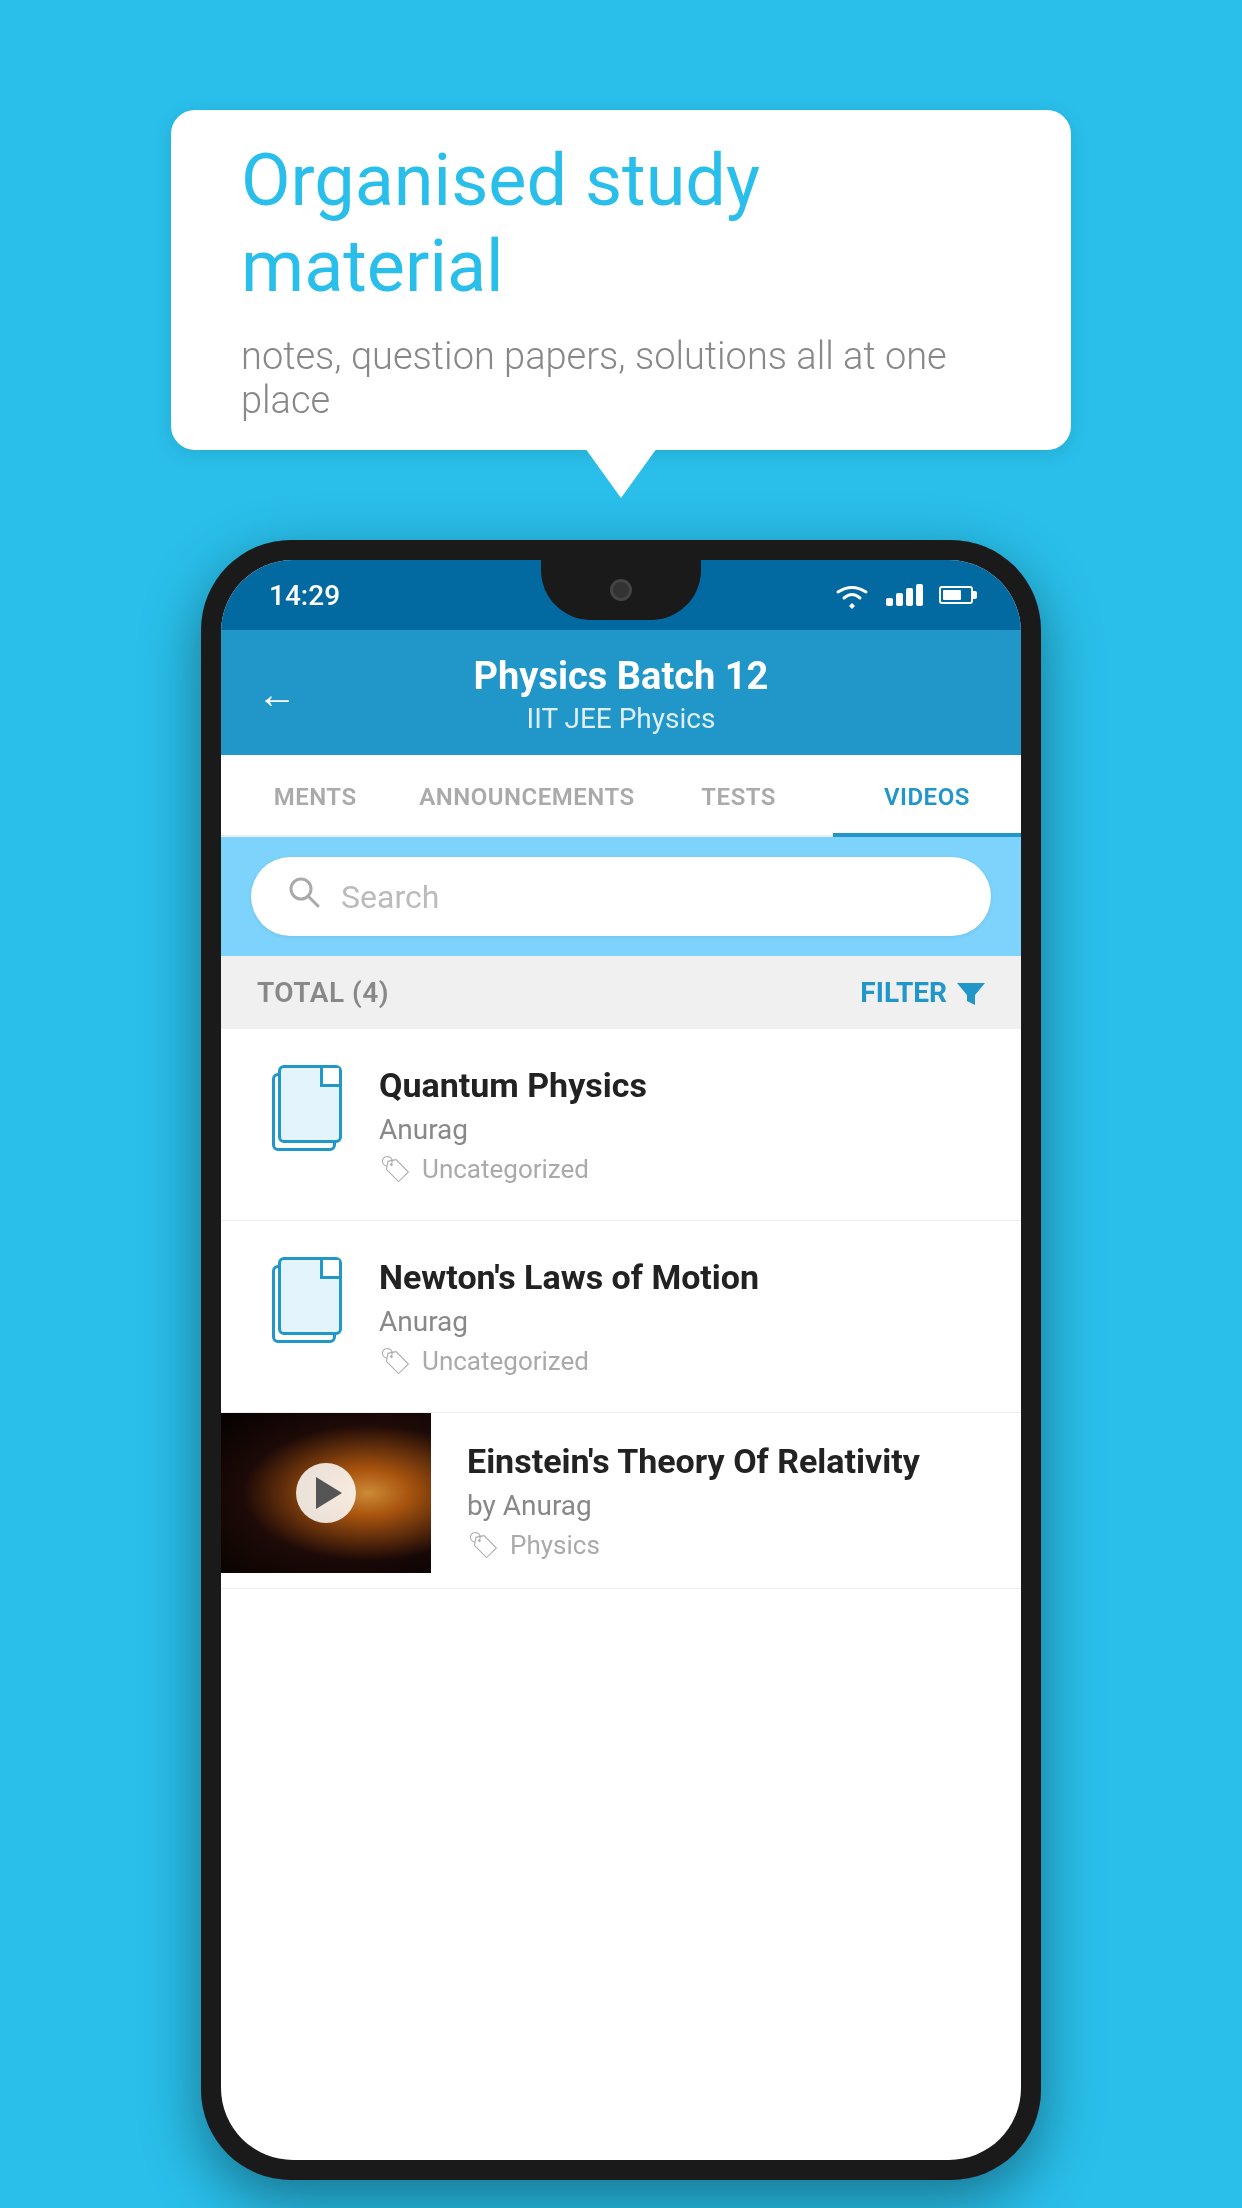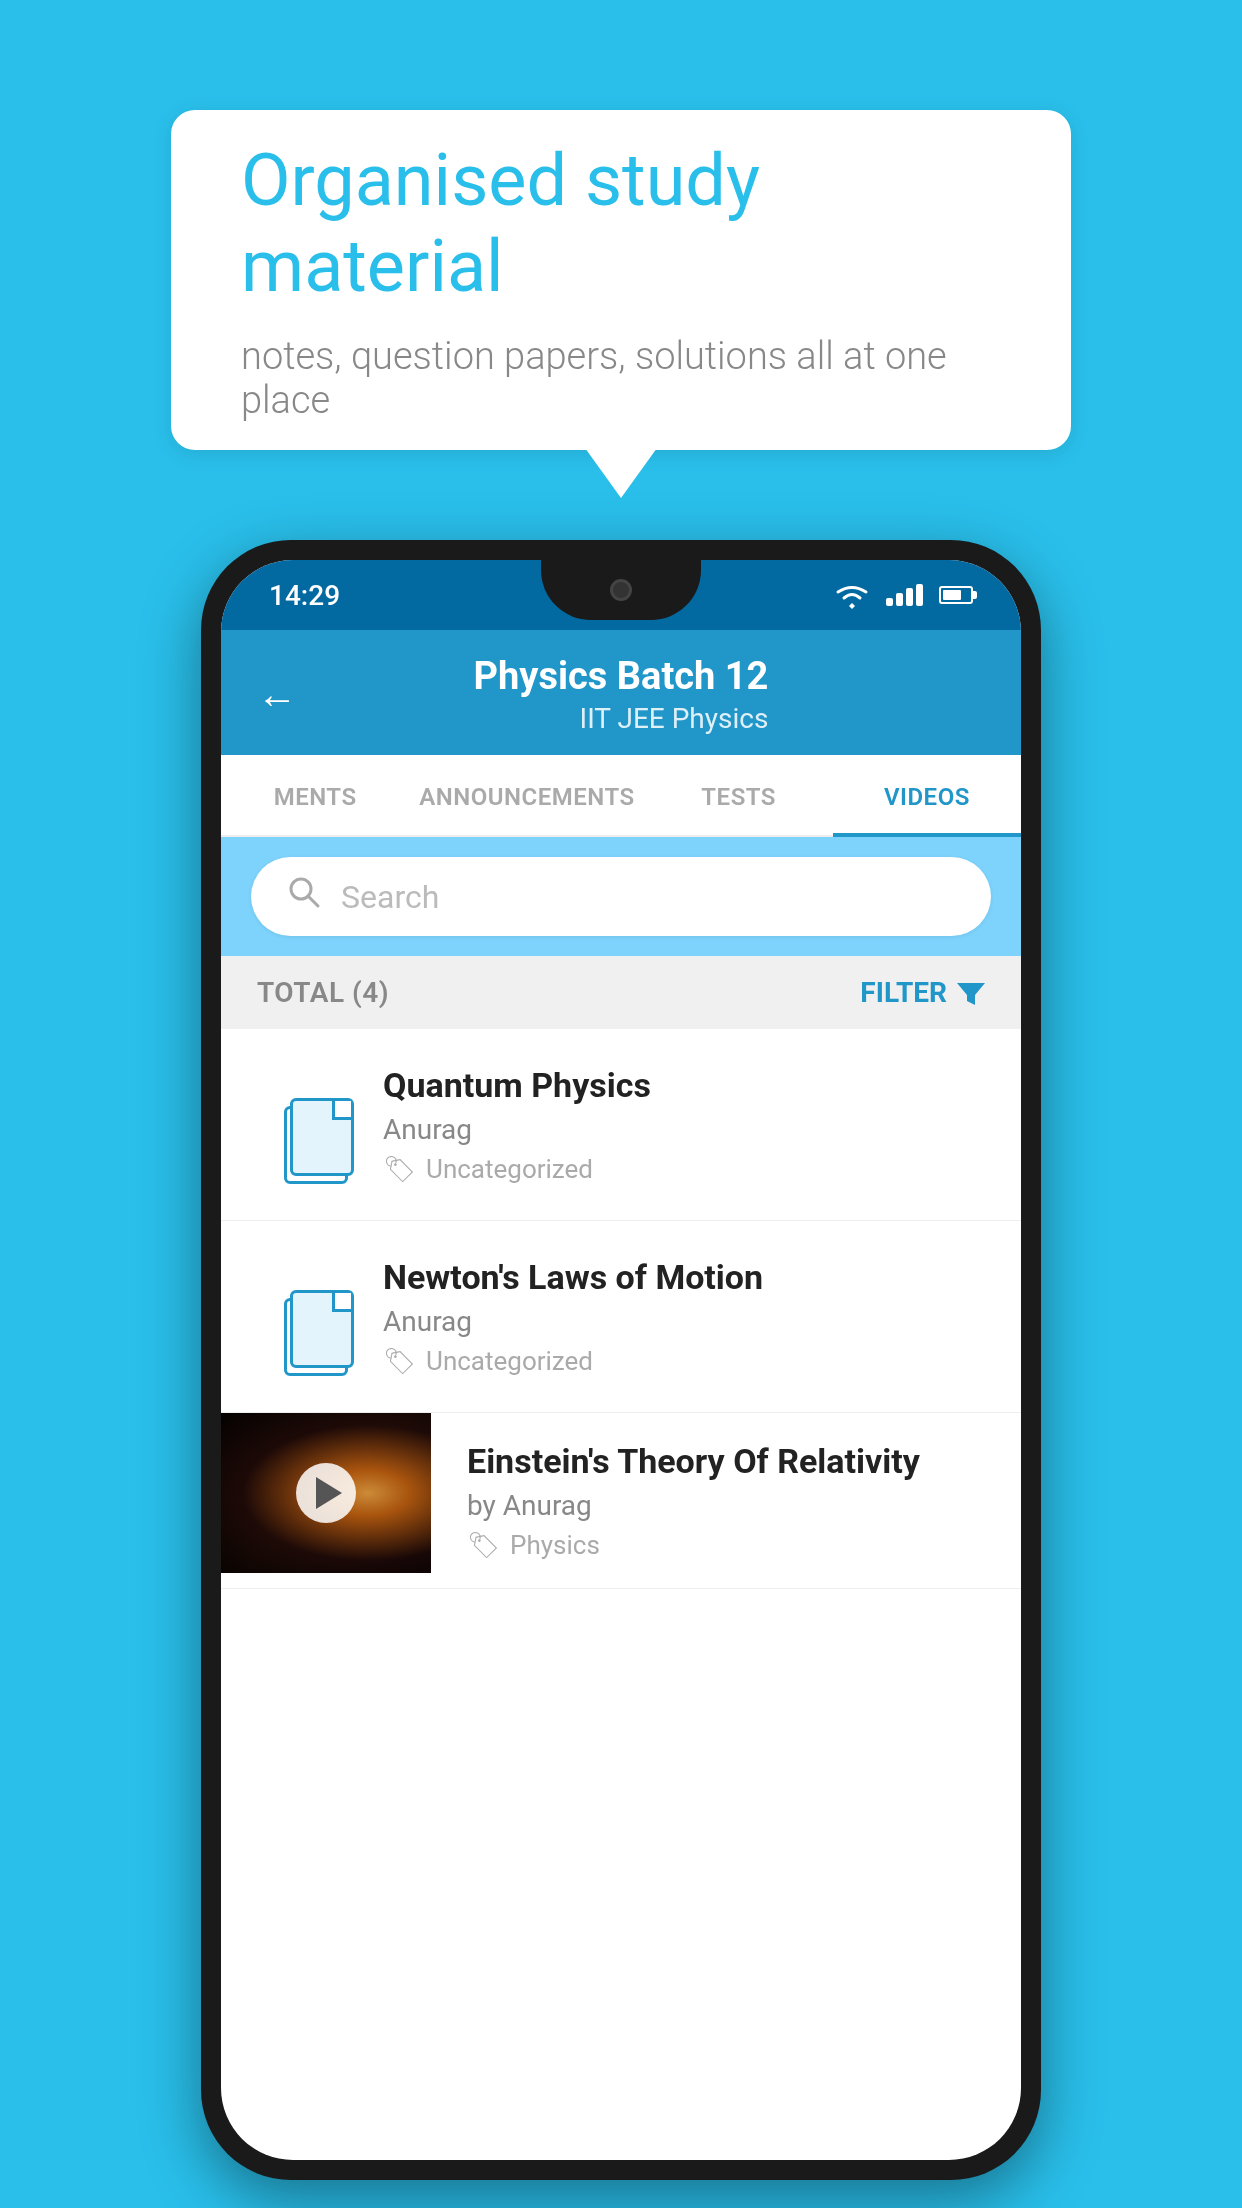--- a/index.html
+++ b/index.html
@@ -172,21 +172,21 @@
 
     .back-btn {
       position: absolute;
       left: 36px;
       color: white;
       font-size: 40px;
       cursor: pointer;
     }
 
     .header-center {
-      text-align: right;
+      text-align: center;
     }
 
     .header-title {
       color: white;
       font-size: 38px;
       font-weight: 700;
     }
 
     .header-subtitle {
       color: rgba(255,255,255,0.85);
@@ -271,24 +271,24 @@
       cursor: pointer;
     }
 
     
     .video-list {
       background: white;
     }
 
     .video-item {
       display: flex;
-      align-items: flex-end;
-      padding: 36px 48px;
+      align-items: flex-start;
+      padding: 36px 36px;
       border-bottom: 1px solid #eee;
-      gap: 14px;
+      gap: 22px;
       cursor: pointer;
     }
 
     .item-icon {
       width: 100px;
       flex-shrink: 0;
       display: flex;
       align-items: center;
       justify-content: center;
     }

